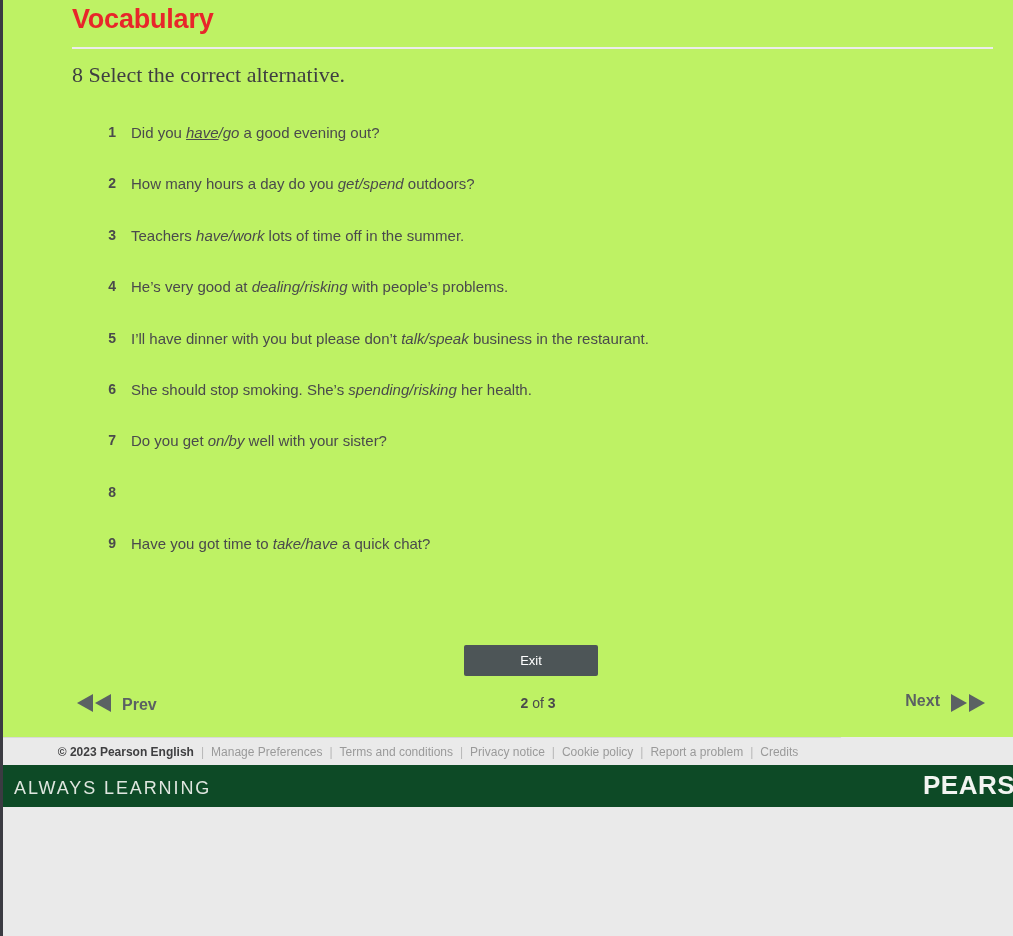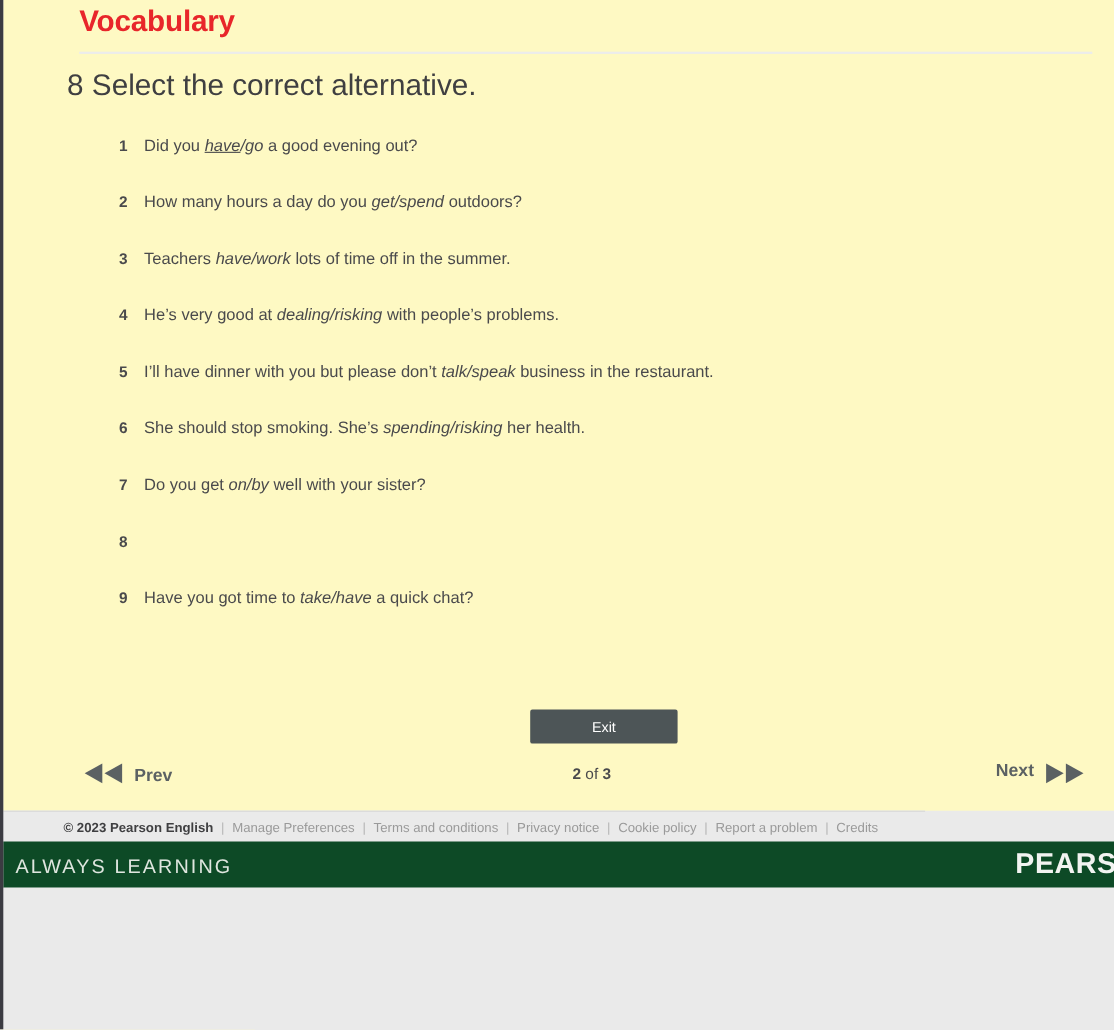--- a/index.html
+++ b/index.html
@@ -34,21 +34,21 @@
     z-index: 30;
   }
 
   
   .page {
     position: absolute;
     left: 3px;
     top: 0;
     width: 1010px;
     height: 737px;
-    background: #fef9c3;
+    background: #bef264;
     box-sizing: border-box;
   }
 
   .title {
     position: absolute;
     left: 69px;
     top: 4px;
     font-size: 27px;
     font-weight: bold;
     color: #e8262a;
@@ -59,25 +59,26 @@
     position: absolute;
     left: 69px;
     top: 47px;
     width: 921px;
     height: 2px;
     background: #ececec;
   }
 
   .instruction {
     position: absolute;
-    left: 58px;
+    left: 69px;
     top: 62px;
-    font-size: 27px;
+    font-size: 22px;
     color: #3f3f41;
     font-weight: normal;
+    font-family: Liberation Serif, serif;
   }
 
   .items {
     position: absolute;
     left: 0;
     top: 120px;
     width: 100%;
   }
 
   .item {
@@ -110,21 +111,21 @@
     font-style: italic;
   }
   .opt-sel {
     font-style: italic;
     text-decoration: underline;
   }
 
   
   .exit-btn {
     position: absolute;
-    left: 479px;
+    left: 461px;
     top: 645px;
     width: 134px;
     height: 31px;
     background: #4d5557;
     color: #ffffff;
     font-size: 13px;
     border: none;
     border-radius: 2px;
     cursor: pointer;
     font-family: "Liberation Sans", sans-serif;

